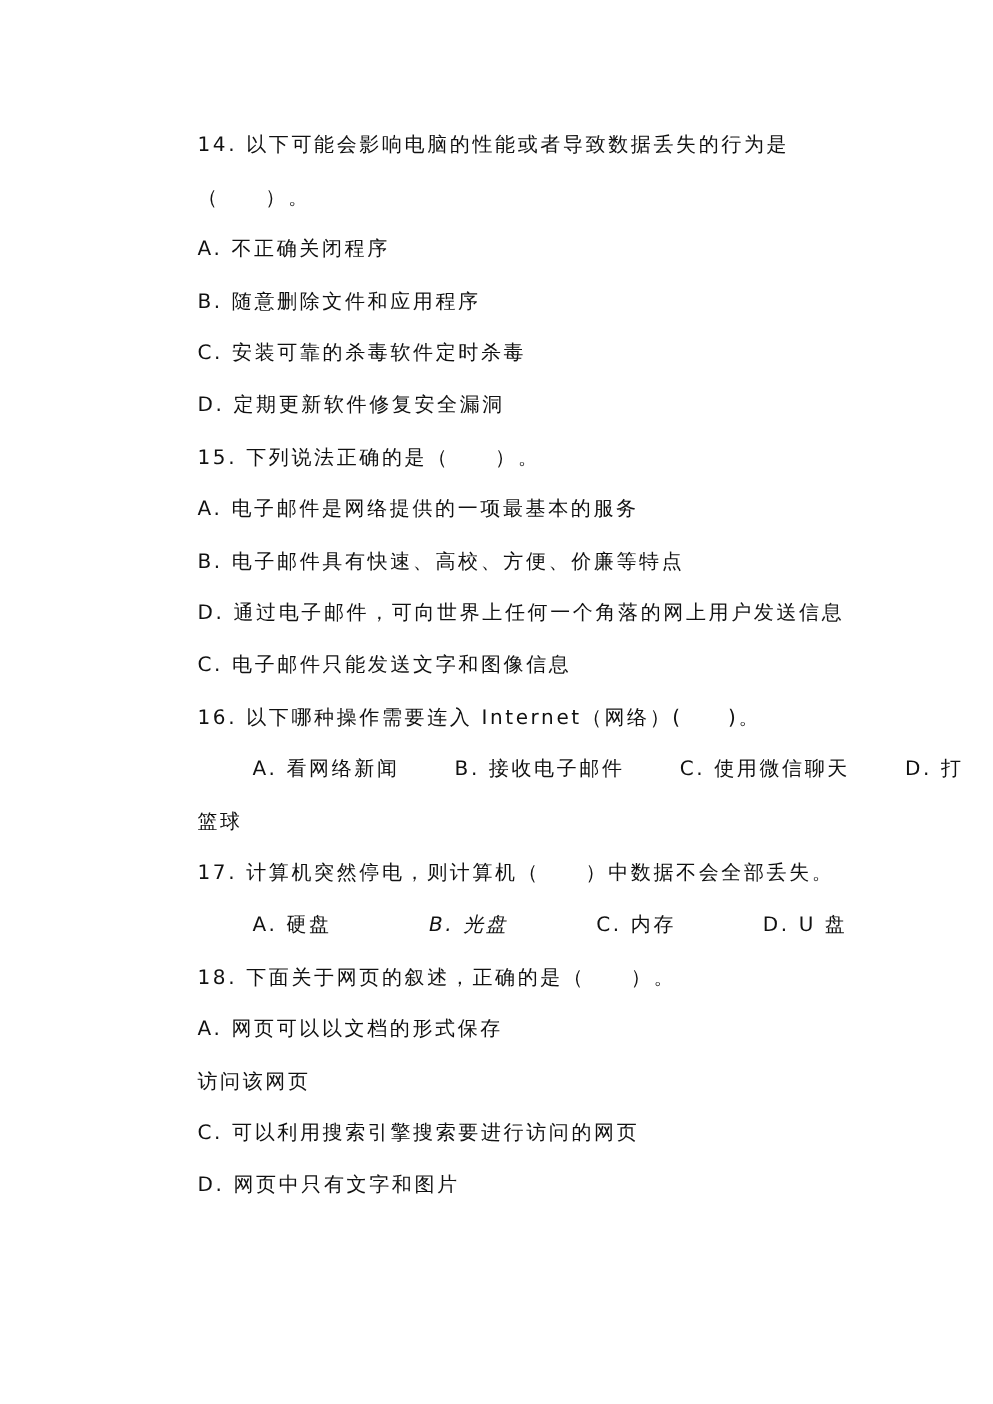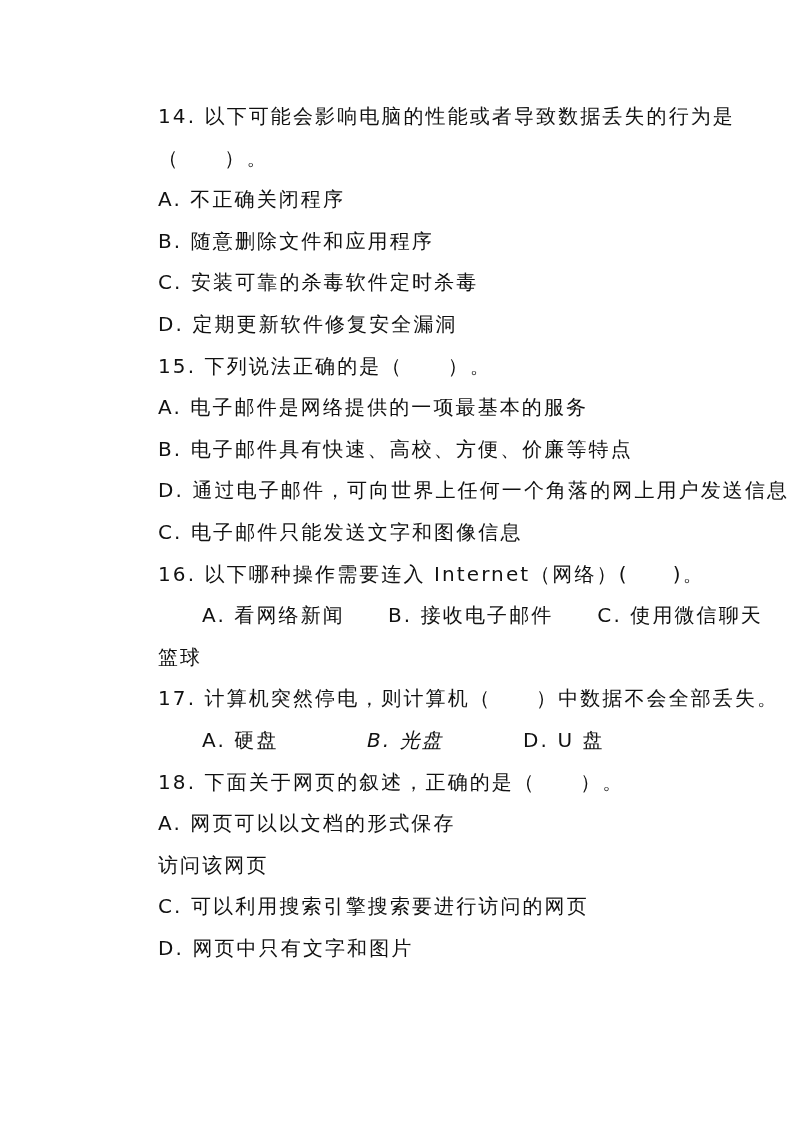--- a/index.html
+++ b/index.html
@@ -17,21 +17,21 @@
     }
     .page {
       position: absolute;
       left: 158px;
       top: 104px;
       width: 520px;
     }
     .line {
       height: 41.6px;
       line-height: 24px;
-      font-size: 20px;
+      font-size: 16px;
       letter-spacing: 2.1px;
       white-space: nowrap;
       overflow: visible;
     }
     .opts-row {
       display: flex;
       flex-direction: row;
     }
     .opt-inline {
       display: inline-block;
@@ -75,20 +75,21 @@
       <span class="opt-inline">D. 打</span>
     </div>
     <div class="line">篮球</div>
   </div>
 
   <div class="question q17">
     <div class="line">17. 计算机突然停电，则计算机（　　）中数据不会全部丢失。</div>
     <div class="line opts-row">
       <span class="opt-inline">A. 硬盘</span>
       <span class="opt-inline">B. 光盘</span>
+      <span class="opt-inline">C. 内存</span>
       <span class="opt-inline">D. U 盘</span>
     </div>
   </div>
 
   <div class="question">
     <div class="line">18. 下面关于网页的叙述，正确的是（　　）。</div>
     <div class="line">A. 网页可以以文档的形式保存</div>
     <div class="line">访问该网页</div>
     <div class="line">C. 可以利用搜索引擎搜索要进行访问的网页</div>
     <div class="line">D. 网页中只有文字和图片</div>

